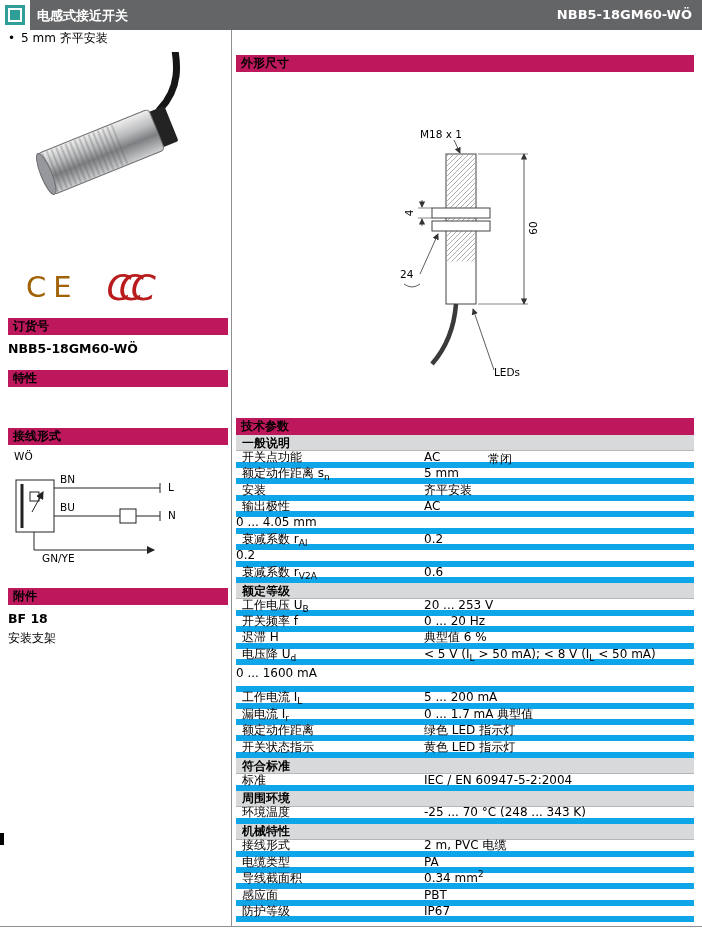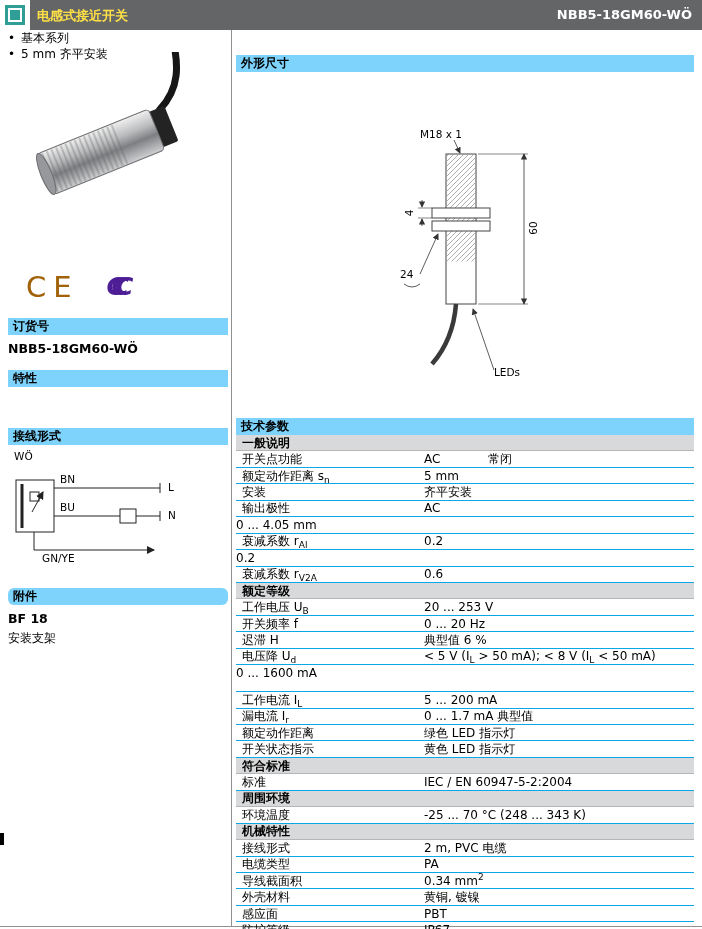--- a/index.html
+++ b/index.html
@@ -6,60 +6,60 @@
   html,body { width:702px; height:929px; background:#fff; overflow:hidden;
     font-family:"DejaVu Sans","Liberation Sans",sans-serif; color:#000; }
   body { position:relative; }
 
   
   .topbar { position:absolute; top:0; left:0; width:702px; height:30px; background:#646567; }
   .logo-box { position:absolute; top:0; left:0; width:30px; height:30px; background:#fff;
     display:flex; align-items:center; justify-content:center; }
   .logo { width:20px; height:20px; position:relative; }
   .logo::after { content:''; position:absolute; inset:3px; border:2px solid #fff; }
-  .t-left { position:absolute; left:37px; top:7px; color:#fde047; font-weight:bold; font-size:13px; }
+  .t-left { position:absolute; left:37px; top:7px; color:#ffffff; font-weight:bold; font-size:13px; }
   .t-right { position:absolute; right:10px; top:7px; color:#fff; font-weight:bold; font-size:13px; }
 
   .vdiv { position:absolute; left:231px; top:30px; width:1px; height:896px; background:#8f9092; }
   .printmark { position:absolute; left:0; top:833px; width:4px; height:12px; background:#000; }
   .bottomline { position:absolute; left:0; top:926px; width:702px; height:1px; background:#8f9092; }
 
-  .secbar { background:#7dd3fc; font-weight:bold; font-size:12px; height:17px; line-height:17px;
+  .secbar { background:#be185d; font-weight:bold; font-size:12px; height:17px; line-height:17px;
     padding-left:5px; width:100%; }
 
   
   .left-col { position:absolute; left:8px; top:30px; width:220px; height:899px; }
   .left-col > div { position:absolute; left:0; width:220px; }
   .photo { top:22px; height:185px; }
   .certs { top:235px; height:44px; display:flex; align-items:center; gap:28px; padding-left:18px; }
   .ce { font-size:29px; letter-spacing:7px; color:#a16207; }
-  .ccc { font-size:24px; font-weight:bold; font-style:italic; letter-spacing:-13px; color:#4c1d95; padding-right:14px; }
+  .ccc { font-size:36px; font-weight:normal; font-style:italic; letter-spacing:-13px; color:#b91c1c; padding-right:14px; }
   .order-bar { top:288px; }
   .order-pn { top:311px; font-weight:bold; font-size:12.5px; }
   .feat-bar { top:340px; }
   .feat-list { top:360px; list-style:none; font-size:12px; line-height:16px; }
   .feat-list li::before { content:'•'; margin-right:6px; }
   .conn-bar { top:398px; }
   .wiring { top:420px; left:4px; width:212px; height:130px; position:absolute; font-size:10.5px; }
   .wiring span { position:absolute; }
-  .acc-bar { top:558px;border-radius:6px; }
+  .acc-bar { top:558px; }
   .acc-name { top:581px; font-weight:bold; font-size:12.5px; }
   .acc-desc { top:600px; font-size:12px; }
 
   
   .right-col { position:absolute; left:236px; top:55px; width:458px; }
   .dim-area { position:relative; width:458px; height:346px; }
   .dim-draw { position:absolute; left:160px; top:50px; width:220px; height:285px; font-size:10.5px; }
   .dim-draw span { position:absolute; }
   .rot { transform:rotate(-90deg); transform-origin:center; }
 
   
   .specs { width:458px; }
   .trow { display:flex; align-items:center; height:16.45px; font-size:12px; line-height:14px;
-    border-bottom:1px solid #0ea5e9; position:relative; }
+    border-bottom:6px solid #0ea5e9; position:relative; }
   .trow.section { background:#d8d9da; font-weight:bold; border-bottom:1px solid #b5b6b7; }
   .trow.tall { height:27px; align-items:flex-start; padding-top:1px; }
   .tlabel { width:188px; padding-left:6px; flex:none; }
   .tvalue { flex:1; }
   .tvalue2 { position:absolute; left:252px; top:1px; }
   sub { font-size:9px; line-height:0; }
   sup { font-size:9px; line-height:0; }
   svg { display:block; }
 </style>
 </head>
@@ -105,21 +105,20 @@
   <div class="certs">
     <span class="ce">CE</span>
     <span class="ccc">CCC</span>
   </div>
 
   <div class="secbar order-bar">订货号</div>
   <div class="order-pn">NBB5-18GM60-WÖ</div>
 
   <div class="secbar feat-bar">特性</div>
   <ul class="feat-list">
-      <li>基本系列</li>
       <li>5 mm 齐平安装</li>
     </ul>
 
   <div class="secbar conn-bar">接线形式</div>
   <div class="wiring">
     <span style="left:6px; top:0;">WÖ</span>
     <svg width="212" height="112" viewBox="0 0 212 112" style="position:absolute; left:0; top:18px;">
       <defs>
         <marker id="warr" markerWidth="8" markerHeight="8" refX="7" refY="4" orient="auto">
           <path d="M0,0 L8,4 L0,8 z" fill="#222"></path>
@@ -290,24 +289,20 @@
       </div>
       <div class="trow">
         <div class="tlabel">电缆类型</div>
         <div class="tvalue">PA</div>
       </div>
       <div class="trow">
         <div class="tlabel">导线截面积</div>
         <div class="tvalue"><span>0.34 mm</span><sup>2</sup></div>
       </div>
       <div class="trow">
-        <div class="tlabel">外壳材料</div>
-        <div class="tvalue">黄铜, 镀镍</div>
-      </div>
-      <div class="trow">
         <div class="tlabel">感应面</div>
         <div class="tvalue">PBT</div>
       </div>
       <div class="trow">
         <div class="tlabel">防护等级</div>
         <div class="tvalue">IP67</div>
       </div>
     </div>
 </div>
 

